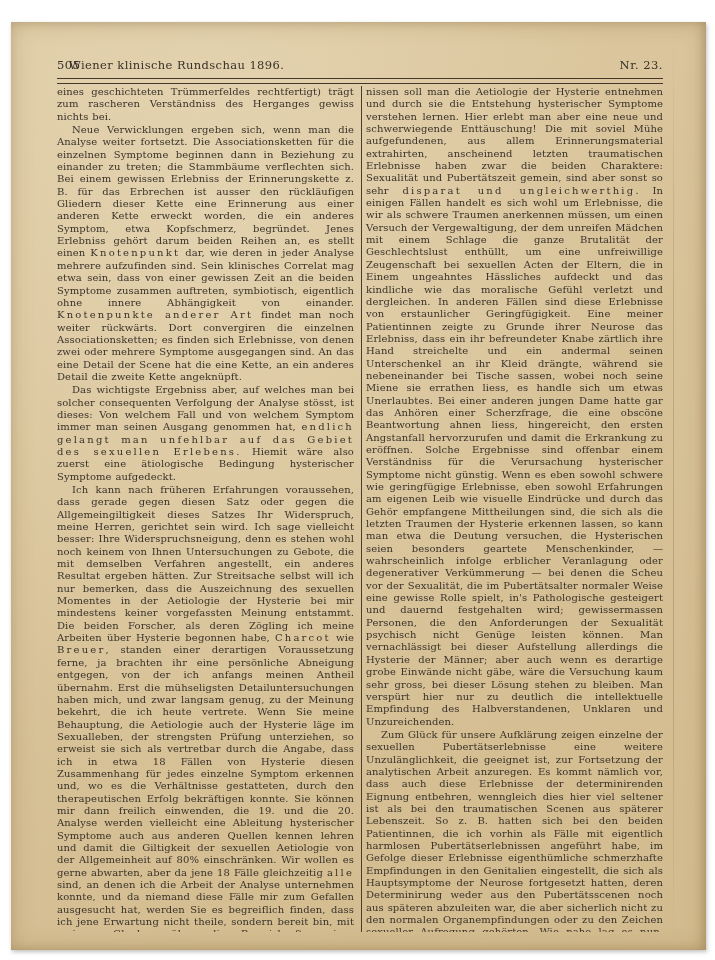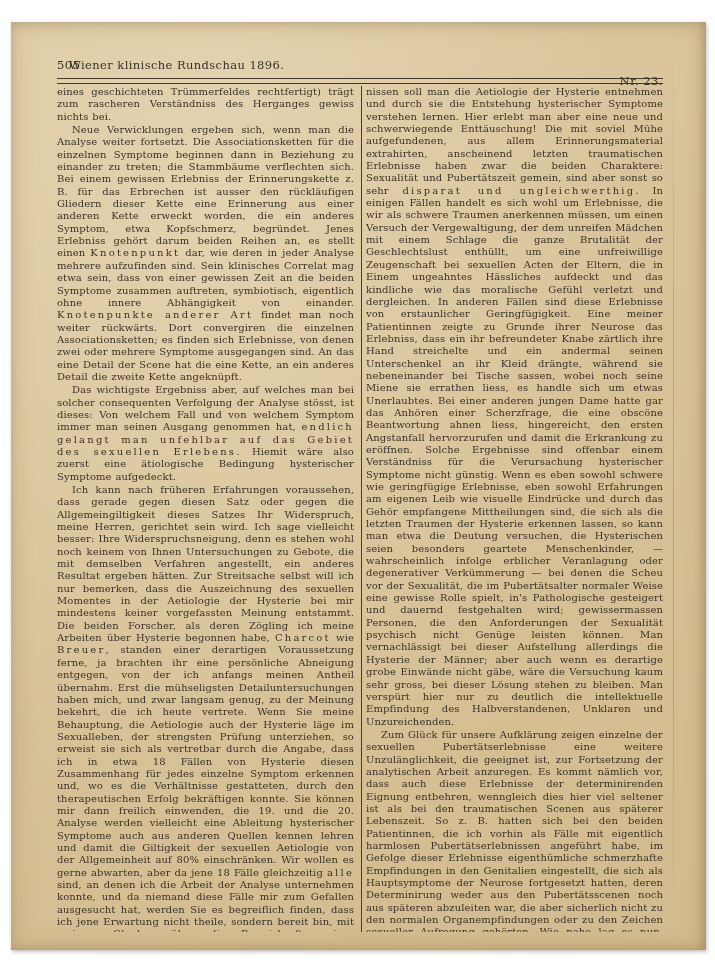--- a/index.html
+++ b/index.html
@@ -40,21 +40,21 @@
     left: 46px; top: 36px;
     width: 606px; height: 16px;
     font-size: 11.5px;
     color: #38312a;
   }
   .header-row .pageno { position: absolute; left: 0; top: 0; letter-spacing: 0.5px; }
   .header-row .jtitle {
     position: absolute; left: 12px; right: 0; top: 0;
     text-align: left; letter-spacing: 0.4px;
   }
-  .header-row .issue { position: absolute; right: 0; top: 16px; letter-spacing: 0.5px; }
+  .header-row .issue { position: absolute; right: 0; top: 0; letter-spacing: 0.5px; }
 
   .double-rule {
     position: absolute;
     left: 46px; top: 56px;
     width: 606px; height: 4px;
     border-top: 1.4px solid #45382a;
     border-bottom: 1px solid #45382a;
   }
 
   .columns {

